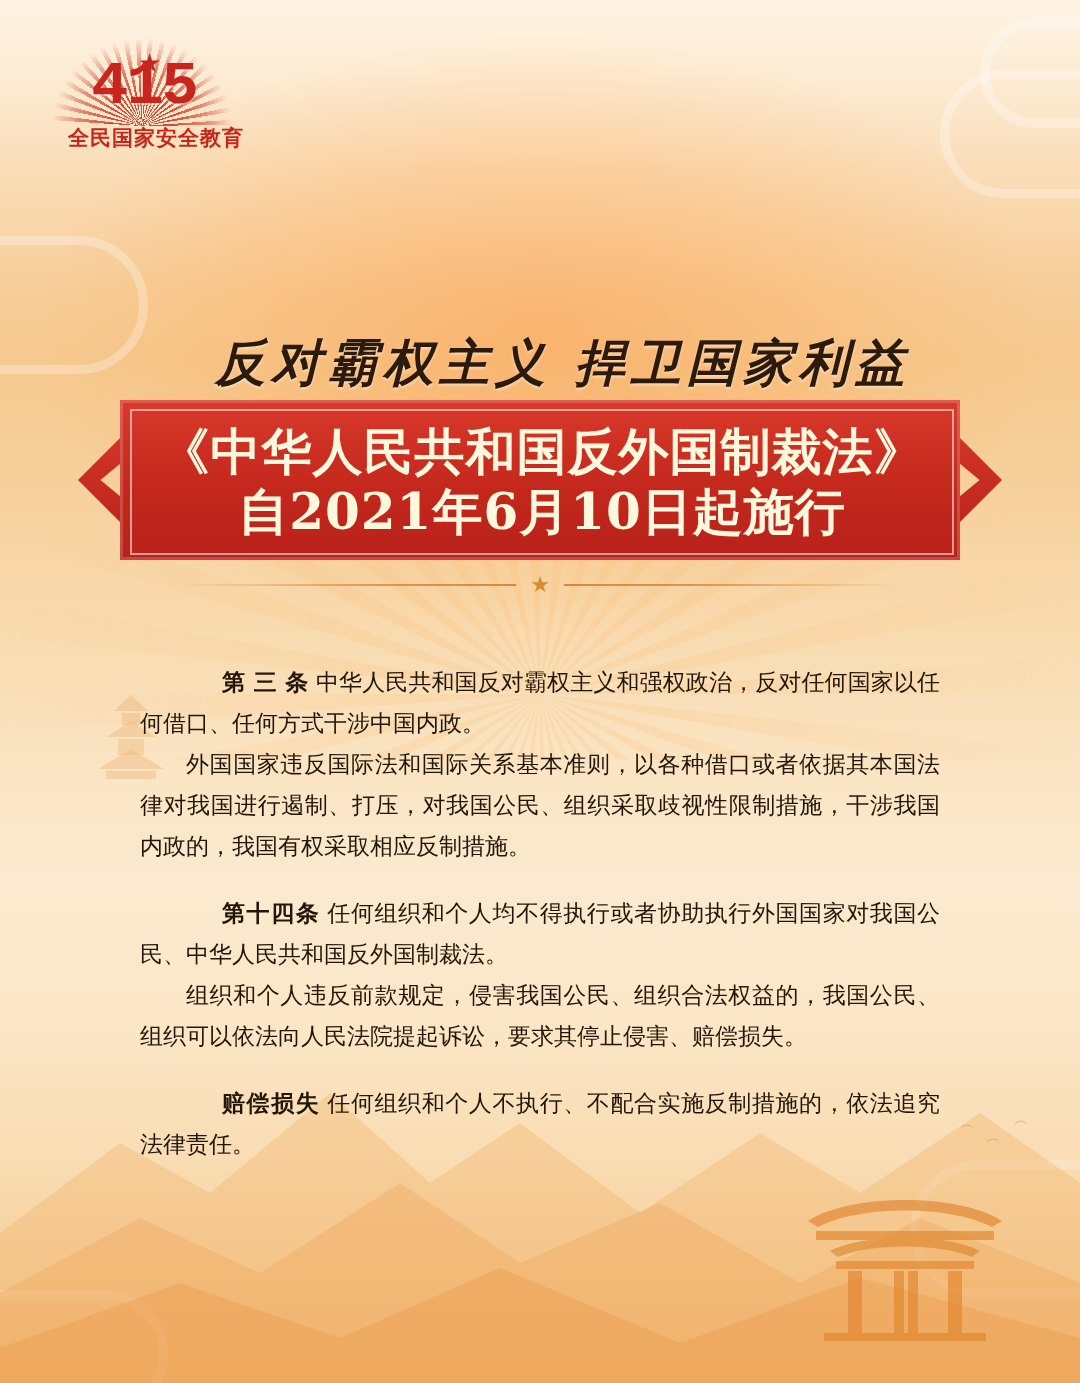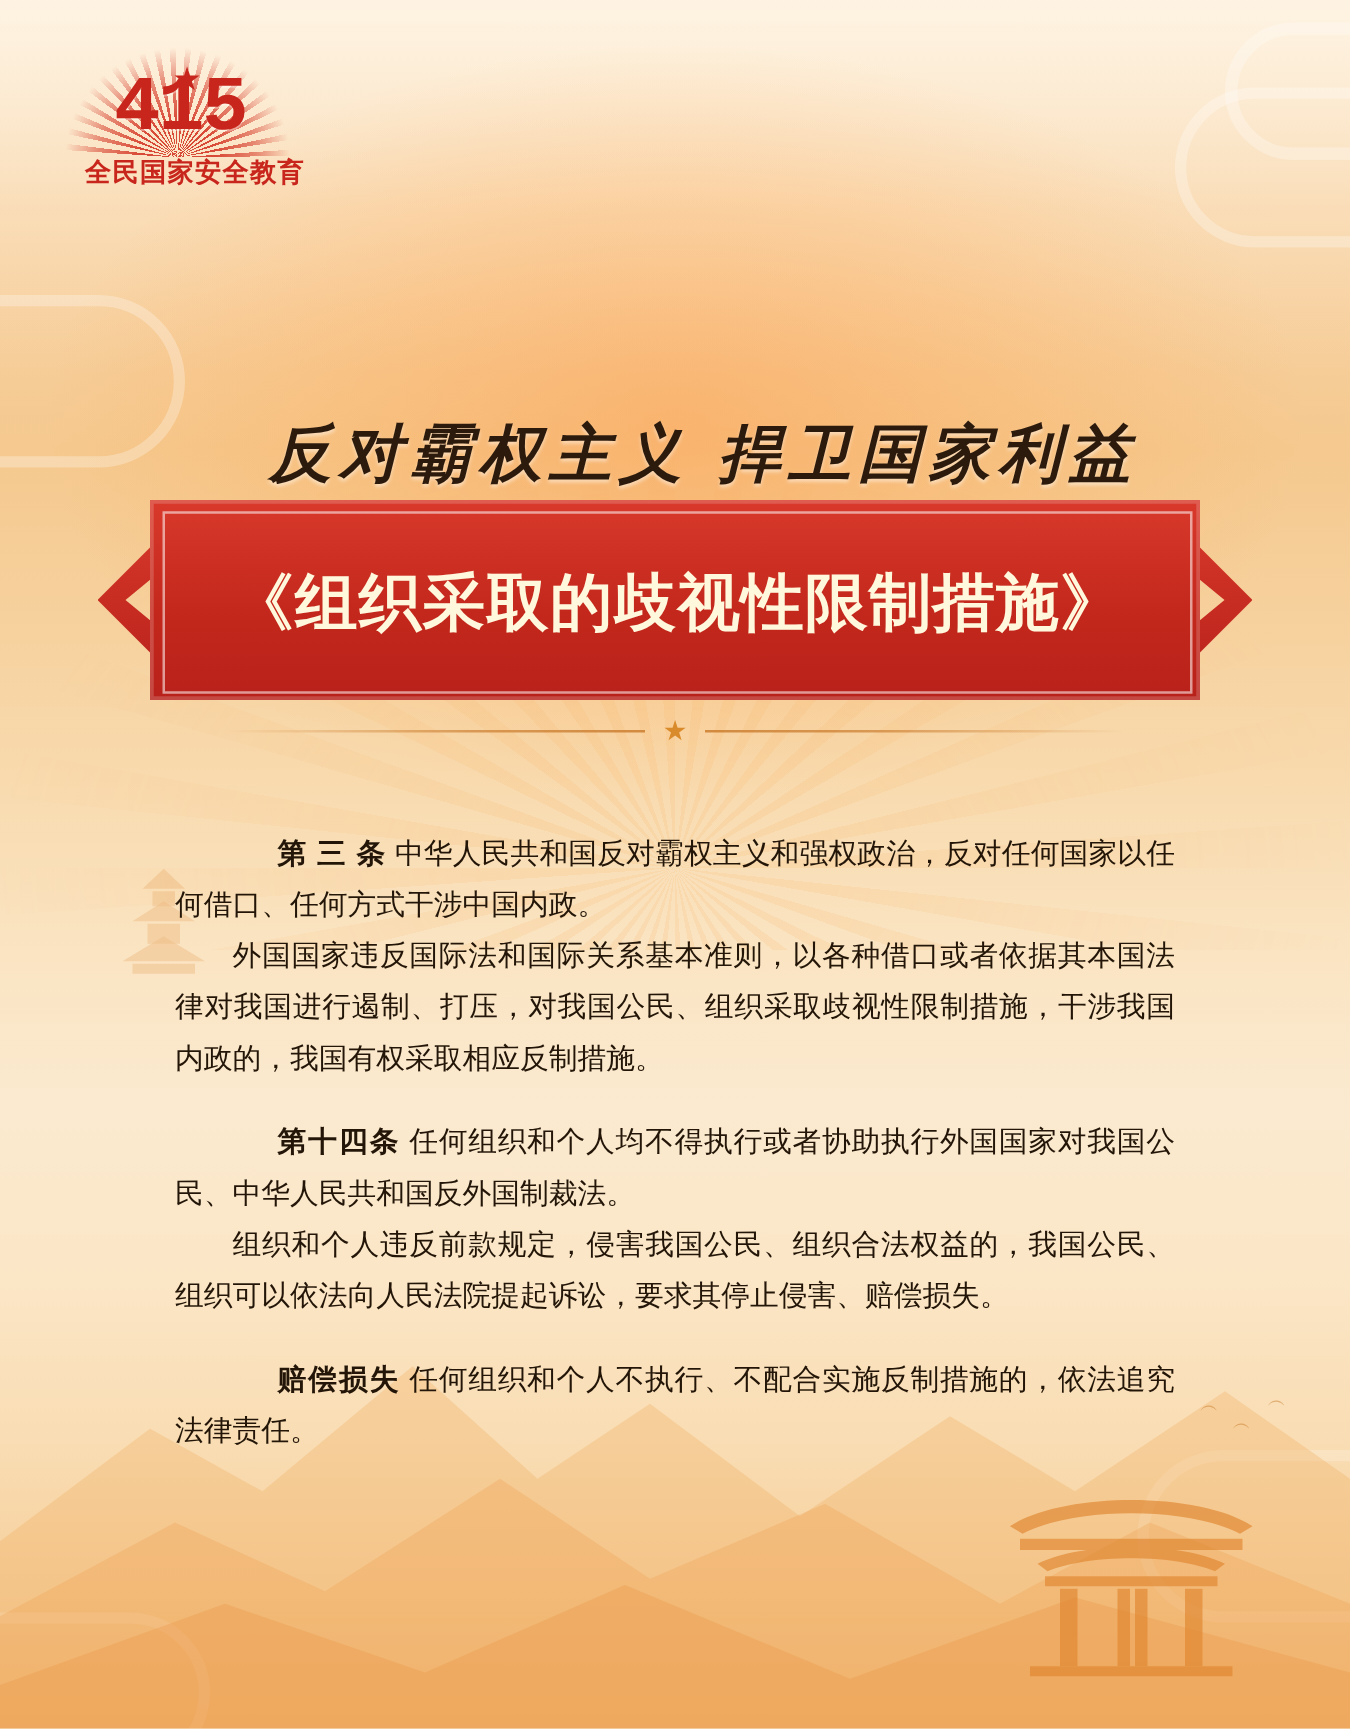--- a/index.html
+++ b/index.html
@@ -256,21 +256,22 @@
     <div class="sub">全民国家安全教育</div>
   </div>
 
   <div class="headline">反对霸权主义  捍卫国家利益</div>
 
   <div class="banner-wrap">
     <div class="arrow-l"></div>
     <div class="arrow-r"></div>
     <div class="banner">
       <div class="banner-inner">
-        <div class="banner-line1">《组织采取的歧视性限制措施》</div>
+        <div class="banner-line1">《中华人民共和国反外国制裁法》</div>
+        <div class="banner-line2">自2021年6月10日起施行</div>
       </div>
     </div>
   </div>
 
   <div class="divider">
     <div class="bar"></div>
     <div class="dstar">★</div>
     <div class="bar right"></div>
   </div>
 

